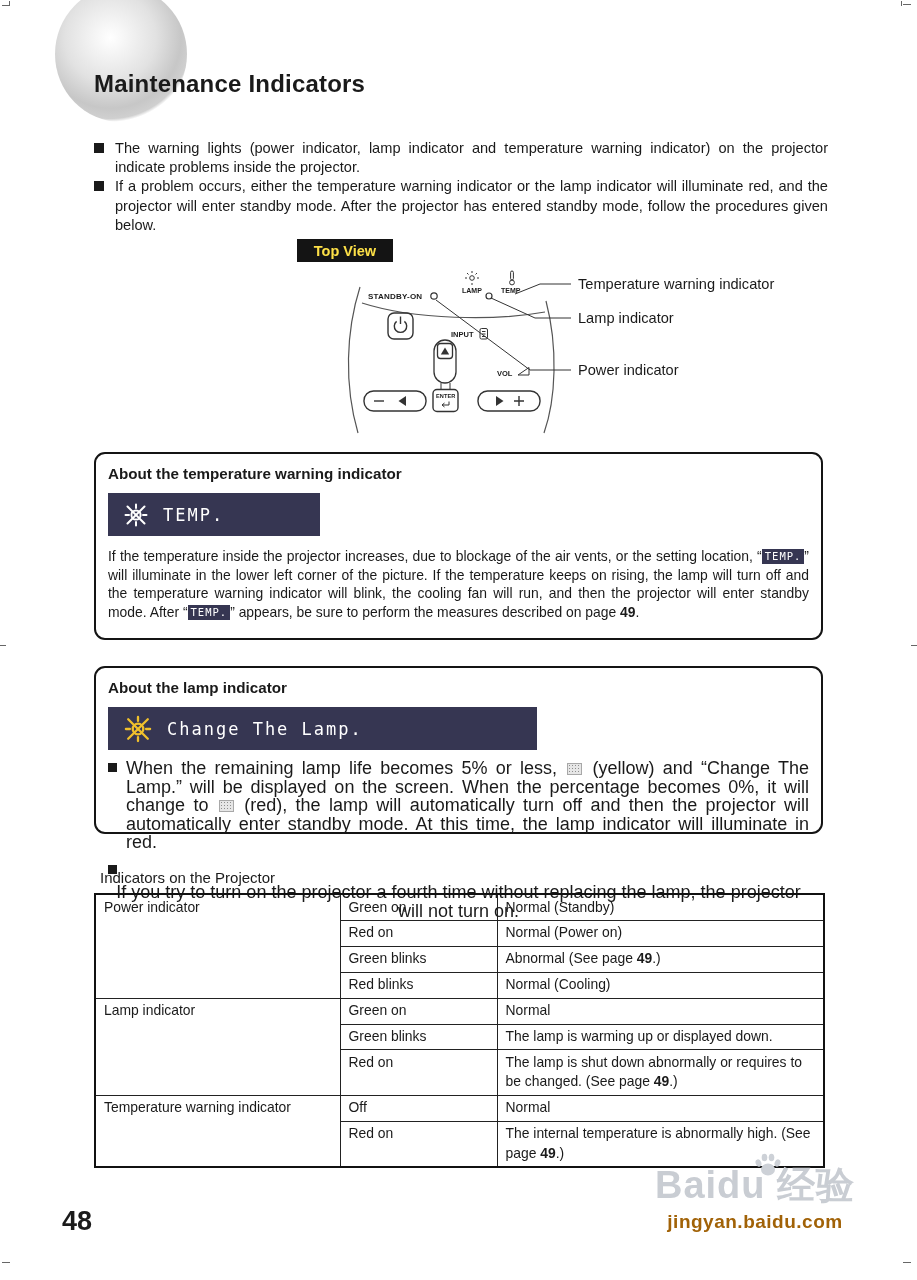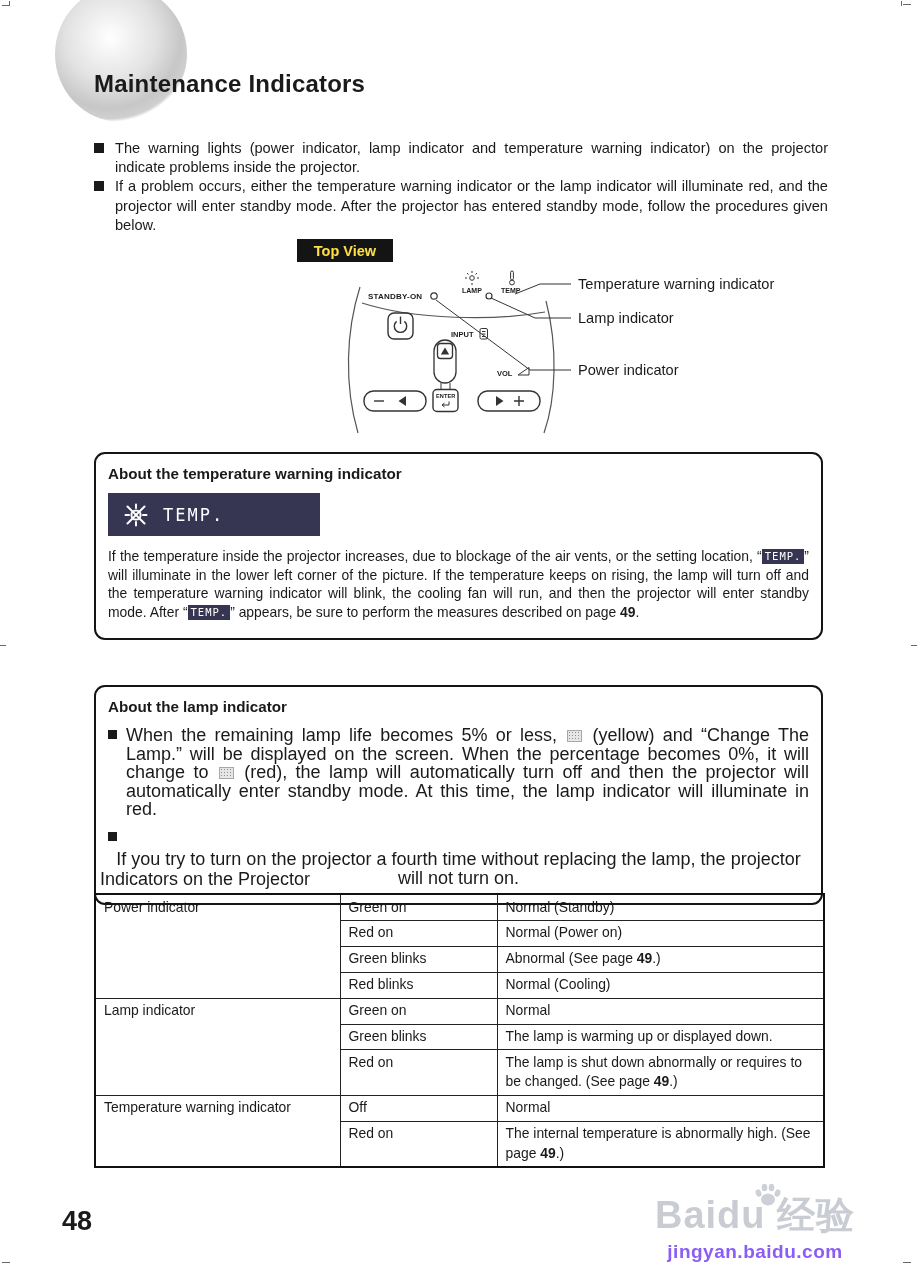--- a/index.html
+++ b/index.html
@@ -18,45 +18,45 @@
   .bullet-text{flex:1;}
   .topview-badge{position:absolute;left:297px;top:239px;width:96px;height:23px;background:#141414;color:#fde047;
     font-weight:bold;font-size:14.5px;display:flex;align-items:center;justify-content:center;}
   .diagram{position:absolute;left:300px;top:263px;width:530px;height:172px;}
   .diagram svg{position:absolute;left:0;top:0;}
   .diagram svg text{font-family:"Liberation Sans",sans-serif;fill:#1a1a1a;font-weight:bold;}
   .callout{position:absolute;left:278px;font-size:14.6px;line-height:18px;white-space:nowrap;}
   .infobox{position:absolute;left:94px;width:729px;border:2px solid #141414;border-radius:11px;
     padding:11px 12px 10px;box-sizing:border-box;background:#fff;}
   #temp-box{top:452px;height:188px;}
-  #lamp-box{top:685px;height:220px;}
+  #lamp-box{top:666px;height:168px;}
   .infobox h2{margin:0 0 11px 0;font-size:15.2px;font-weight:bold;}
   .display-bar{background:#363652;height:43px;display:flex;align-items:center;gap:14px;padding:0 15px;
     box-sizing:border-box;}
   .display-text{font-family:"DejaVu Sans Mono","Liberation Mono",monospace;color:#fff;font-size:17px;
     letter-spacing:2px;}
   .box-para{margin:11px 0 13px 0;font-size:13.9px;line-height:18.6px;text-align:justify;}
   .inline-badge{background:#363652;color:#fff;font-family:"DejaVu Sans Mono","Liberation Mono",monospace;
     font-size:10.5px;line-height:13px;padding:1px 3px;display:inline-block;vertical-align:1px;letter-spacing:1px;}
   .box-bullet{display:flex;gap:9px;font-size:18px;line-height:18.6px;margin-top:9px;text-align:justify;}
   .box-bullet.bold-bullet{font-weight:normal;text-align:center;flex-direction:column;}
   .screen-icon{display:inline-block;width:15px;height:12px;margin:0 2px;vertical-align:-1px;
     background-color:#e6e6e6;background-image:radial-gradient(#8d8d8d 34%,transparent 38%);
     background-size:3px 3px;border:1px solid #a8a8a8;box-sizing:border-box;}
-  .table-caption{position:absolute;left:100px;top:869px;font-size:18px;}
+  .table-caption{position:absolute;left:100px;top:869px;font-size:15px;}
   table.ind{position:absolute;left:94px;top:893px;width:729px;border-collapse:collapse;font-size:13.9px;
     table-layout:fixed;}
   table.ind td{border:1.6px solid #222;padding:2.5px 8px 3px;vertical-align:top;line-height:19.4px;}
   table.ind{border:2px solid #111;}
   td.col-ind{padding-right:92px;}
   .page-number{position:absolute;left:62px;top:1206px;font-size:27px;font-weight:bold;}
   .watermark{position:absolute;left:635px;top:1164px;width:240px;text-align:center;color:#c9cdd3;}
-  .wm-row{position:relative;font-size:38px;font-weight:bold;letter-spacing:1px;line-height:42px;margin-top:30px;}
+  .wm-row{position:relative;font-size:38px;font-weight:bold;letter-spacing:1px;line-height:42px;}
   .wm-row .paw{position:absolute;left:118px;top:-12px;}
-  .wm-url{margin-top:5px;font-size:19px;font-weight:bold;color:#8b5cf6;letter-spacing:0.5px;}
+  .wm-url{margin-top:5px;font-size:19px;font-weight:bold;color:#a16207;letter-spacing:0.5px;}
 </style>
 </head>
 <body>
 
 <div class="page">
 
   <div class="cm" style="left:2px;top:5px;width:8px;height:1px"></div>
   <div class="cm" style="left:9px;top:1px;width:1px;height:5px"></div>
   <div class="cm" style="left:903px;top:4px;width:8px;height:1px"></div>
   <div class="cm" style="left:901px;top:1px;width:1px;height:5px"></div>
@@ -168,20 +168,30 @@
           <path d="M13,2.5 V6 M13,20 V23.5 M2.5,13 H6 M20,13 H23.5"></path>
         </g>
       </svg>
       <span class="display-text">TEMP.</span>
     </div>
     <p class="box-para"><span>If the temperature inside the projector increases, due to blockage of the air vents, or the setting location, “</span><span class="inline-badge">TEMP.</span><span>” will illuminate in the lower left corner of the picture. If the temperature keeps on rising, the lamp will turn off and the temperature warning indicator will blink, the cooling fan will run, and then the projector will enter standby mode. After “</span><span class="inline-badge">TEMP.</span><span>” appears, be sure to perform the measures described on page </span><b>49</b><span>.</span></p>
   </div>
 
   <div class="infobox" id="lamp-box">
     <h2>About the lamp indicator</h2>
+    <div class="display-bar" style="width:429px">
+      <svg width="30" height="30" viewBox="0 0 26 26">
+        <g fill="none" stroke="#f0c02c" stroke-width="2" stroke-linecap="round">
+          <circle cx="13" cy="13" r="4.6"></circle>
+          <path d="M4.5,4.5 L21.5,21.5 M21.5,4.5 L4.5,21.5"></path>
+          <path d="M13,2.5 V6 M13,20 V23.5 M2.5,13 H6 M20,13 H23.5"></path>
+        </g>
+      </svg>
+      <span class="display-text">Change The Lamp.</span>
+    </div>
     <div class="box-bullet">
       <span class="sq sm"></span>
       <span class="bullet-text"><span>When the remaining lamp life becomes 5% or less, </span><span class="screen-icon"></span><span> (yellow) and “Change The Lamp.” will be displayed on the screen. When the percentage becomes 0%, it will change to </span><span class="screen-icon"></span><span> (red), the lamp will automatically turn off and then the projector will automatically enter standby mode. At this time, the lamp indicator will illuminate in red.</span></span>
     </div>
     <div class="box-bullet bold-bullet">
       <span class="sq sm"></span>
       <span class="bullet-text">If you try to turn on the projector a fourth time without replacing the lamp, the projector will not turn on.</span>
     </div>
   </div>
 

